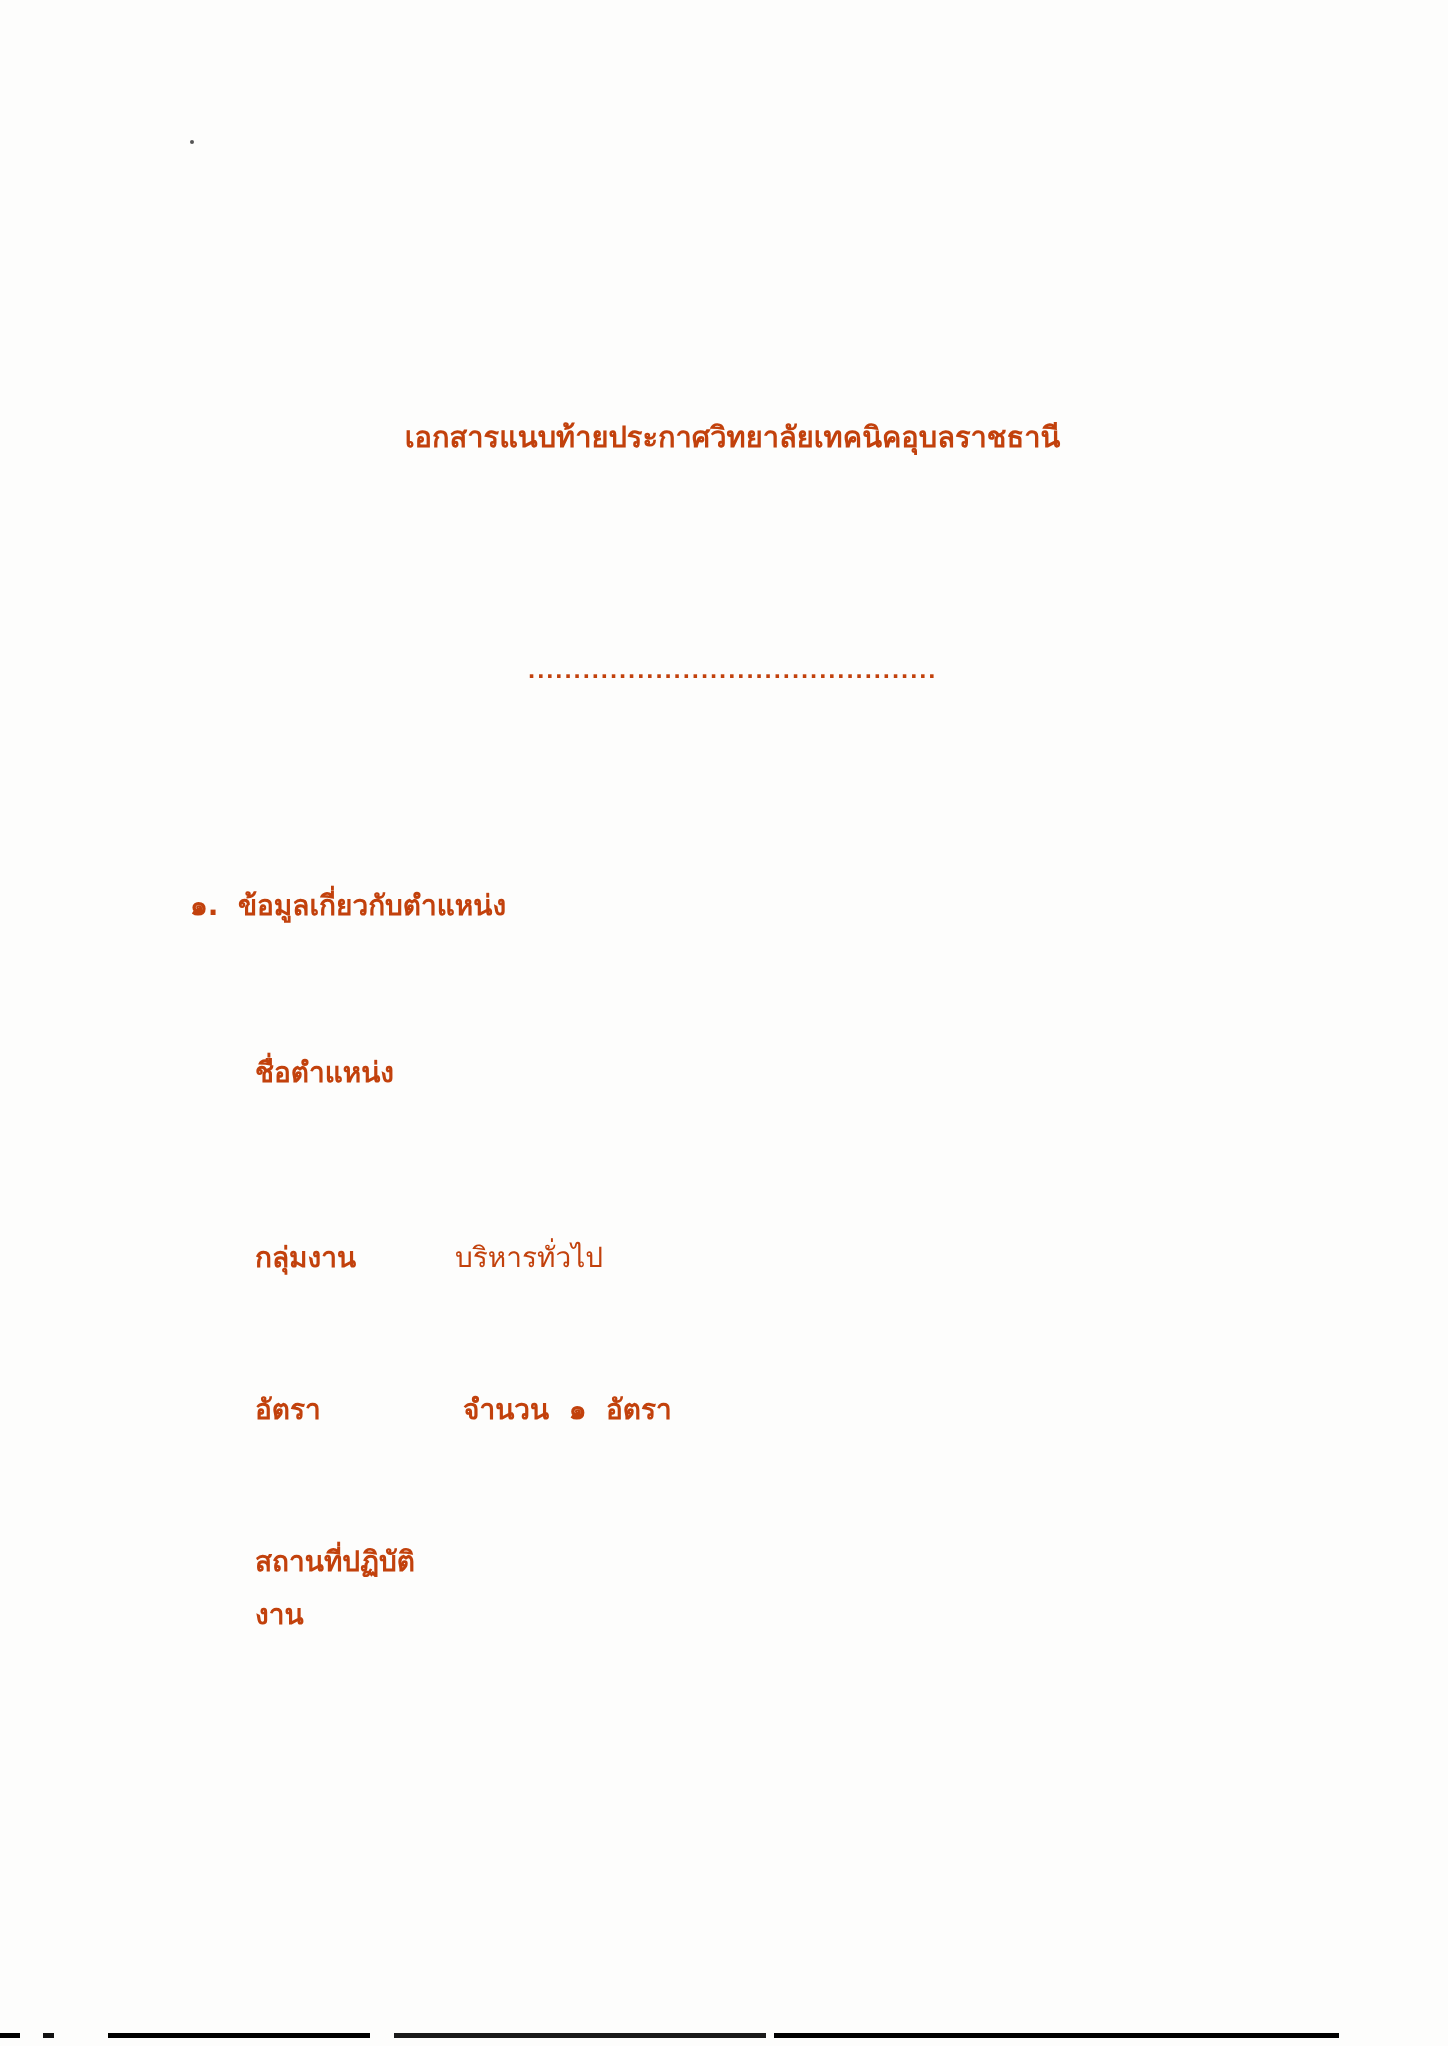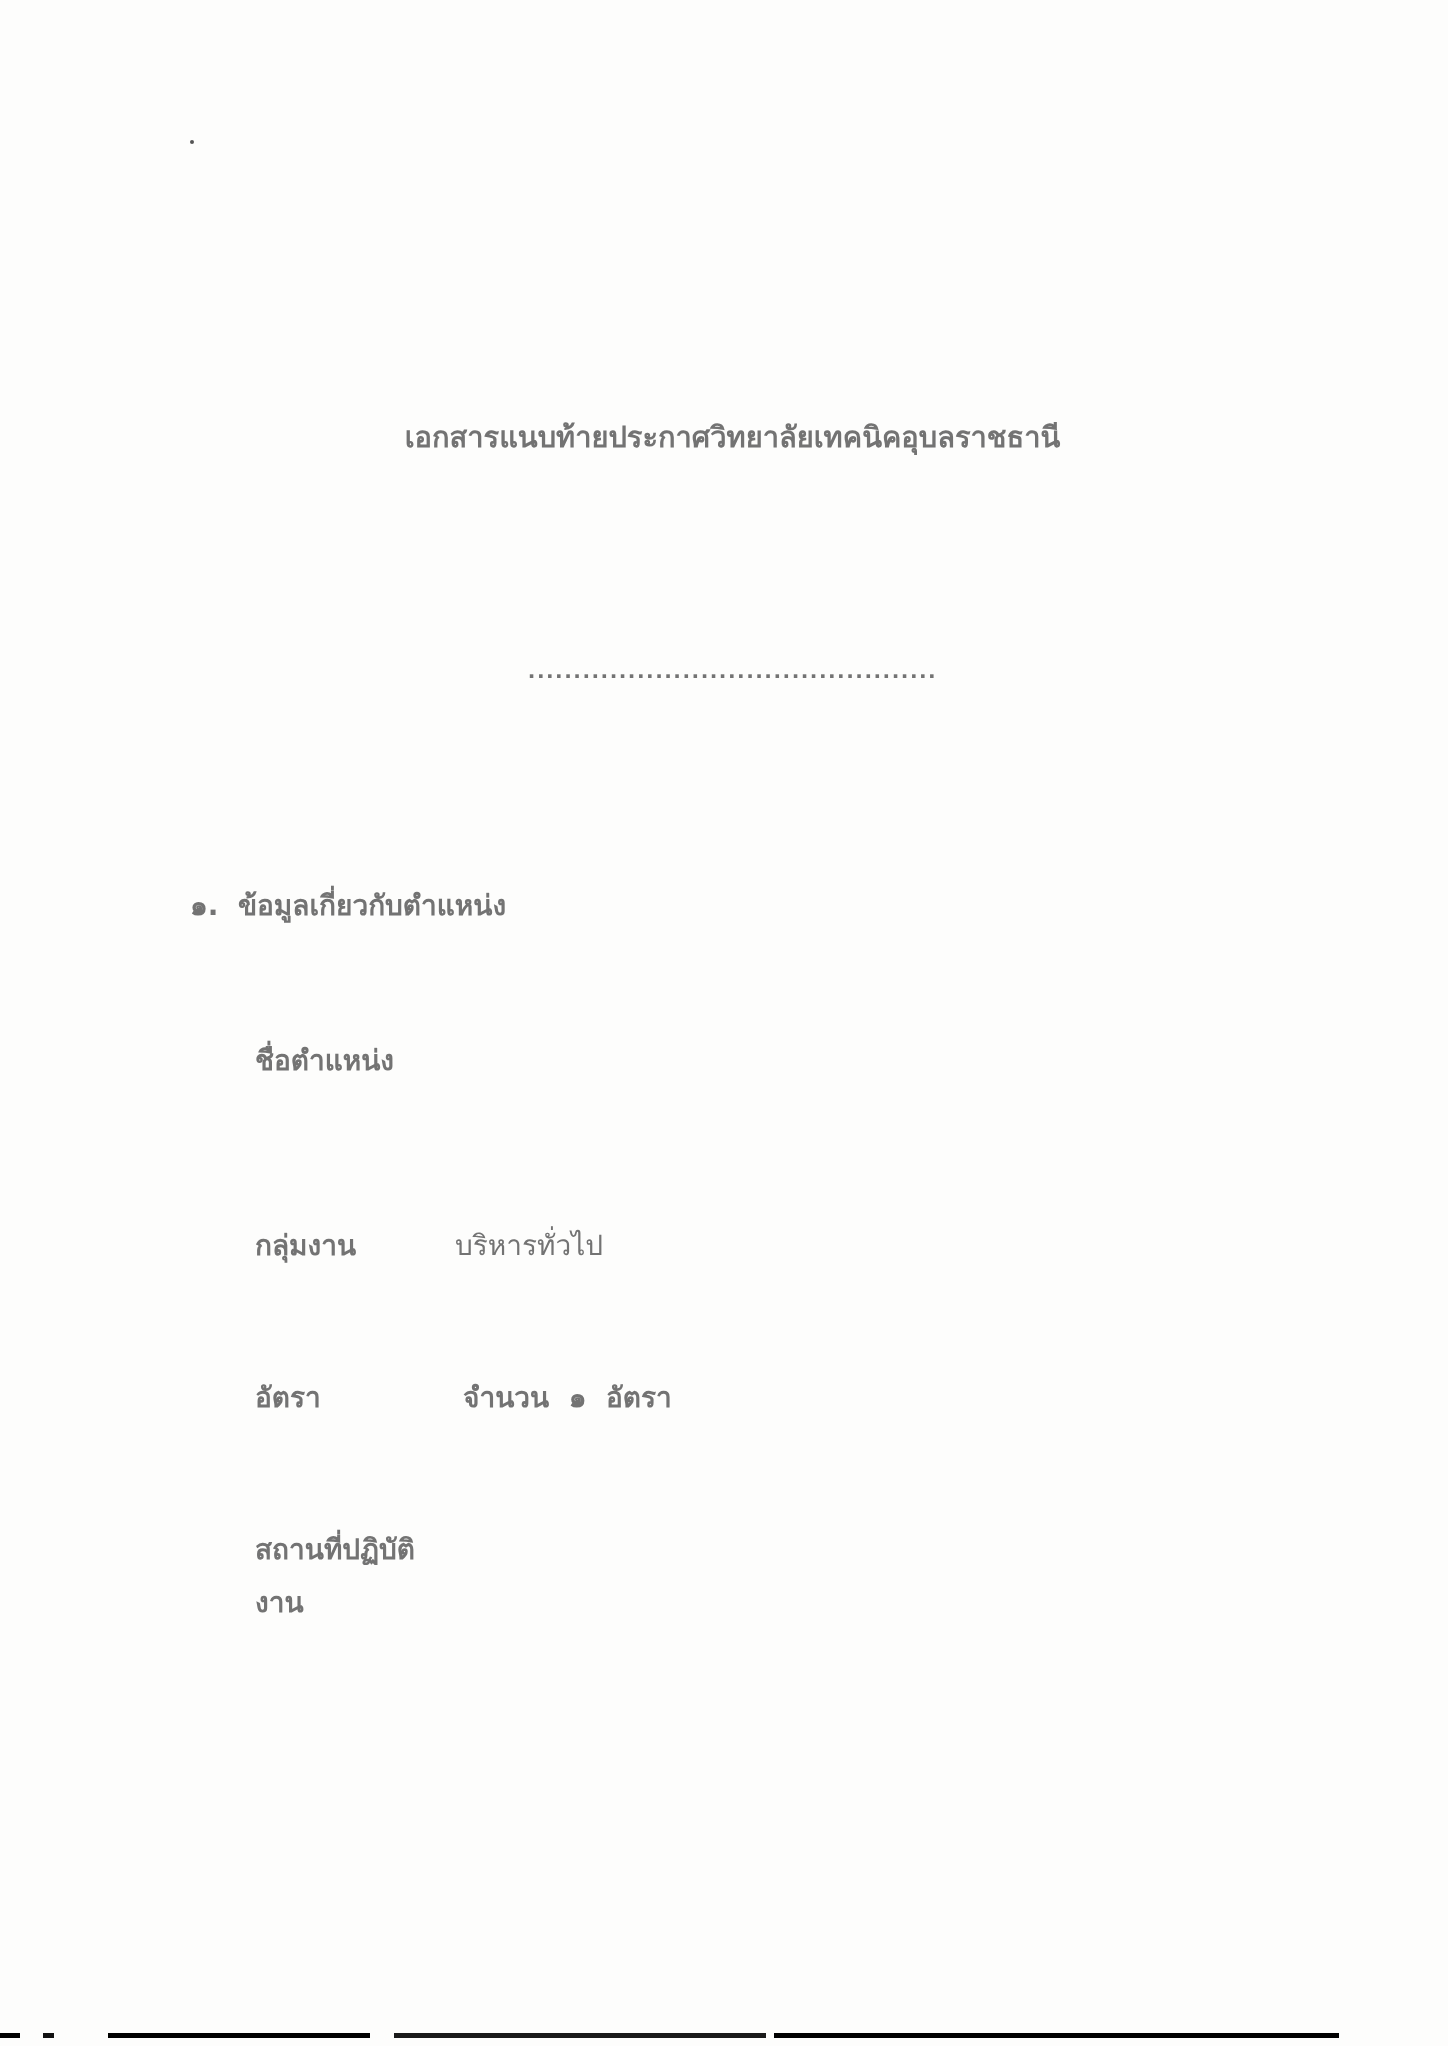--- a/index.html
+++ b/index.html
@@ -8,21 +8,21 @@
     width: 1448px;
     height: 2046px;
     background: #fdfdfc;
     overflow: hidden;
   }
   .page {
     position: relative;
     width: 1344px;
     height: 2046px;
     font-family: "DejaVu Sans", "Liberation Sans", sans-serif;
-    color: #737373;
+    color: #c2410c;
     font-size: 28px;
   }
   .content {
     position: absolute;
     left: 190px;
     top: 196px;
     width: 1085px;
     white-space: pre-wrap;
   }
   .doc-header {
@@ -37,21 +37,21 @@
     font-size: 20px;
     letter-spacing: 1.5px;
     line-height: 30px;
     margin-top: 10px;
   }
   .sec-heading {
     font-weight: bold;
     line-height: 46px;
   }
   .sec1 { margin-top: 32px; }
-  .sec1 .sec-heading { margin-bottom: 6px; }
+  .sec1 .sec-heading { margin-bottom: 18px; }
   .field-row {
     display: flex;
     line-height: 53px;
   }
   .f-label {
     font-weight: bold;
     width: 200px;
     padding-left: 65px;
     flex: 0 0 auto;
   }

